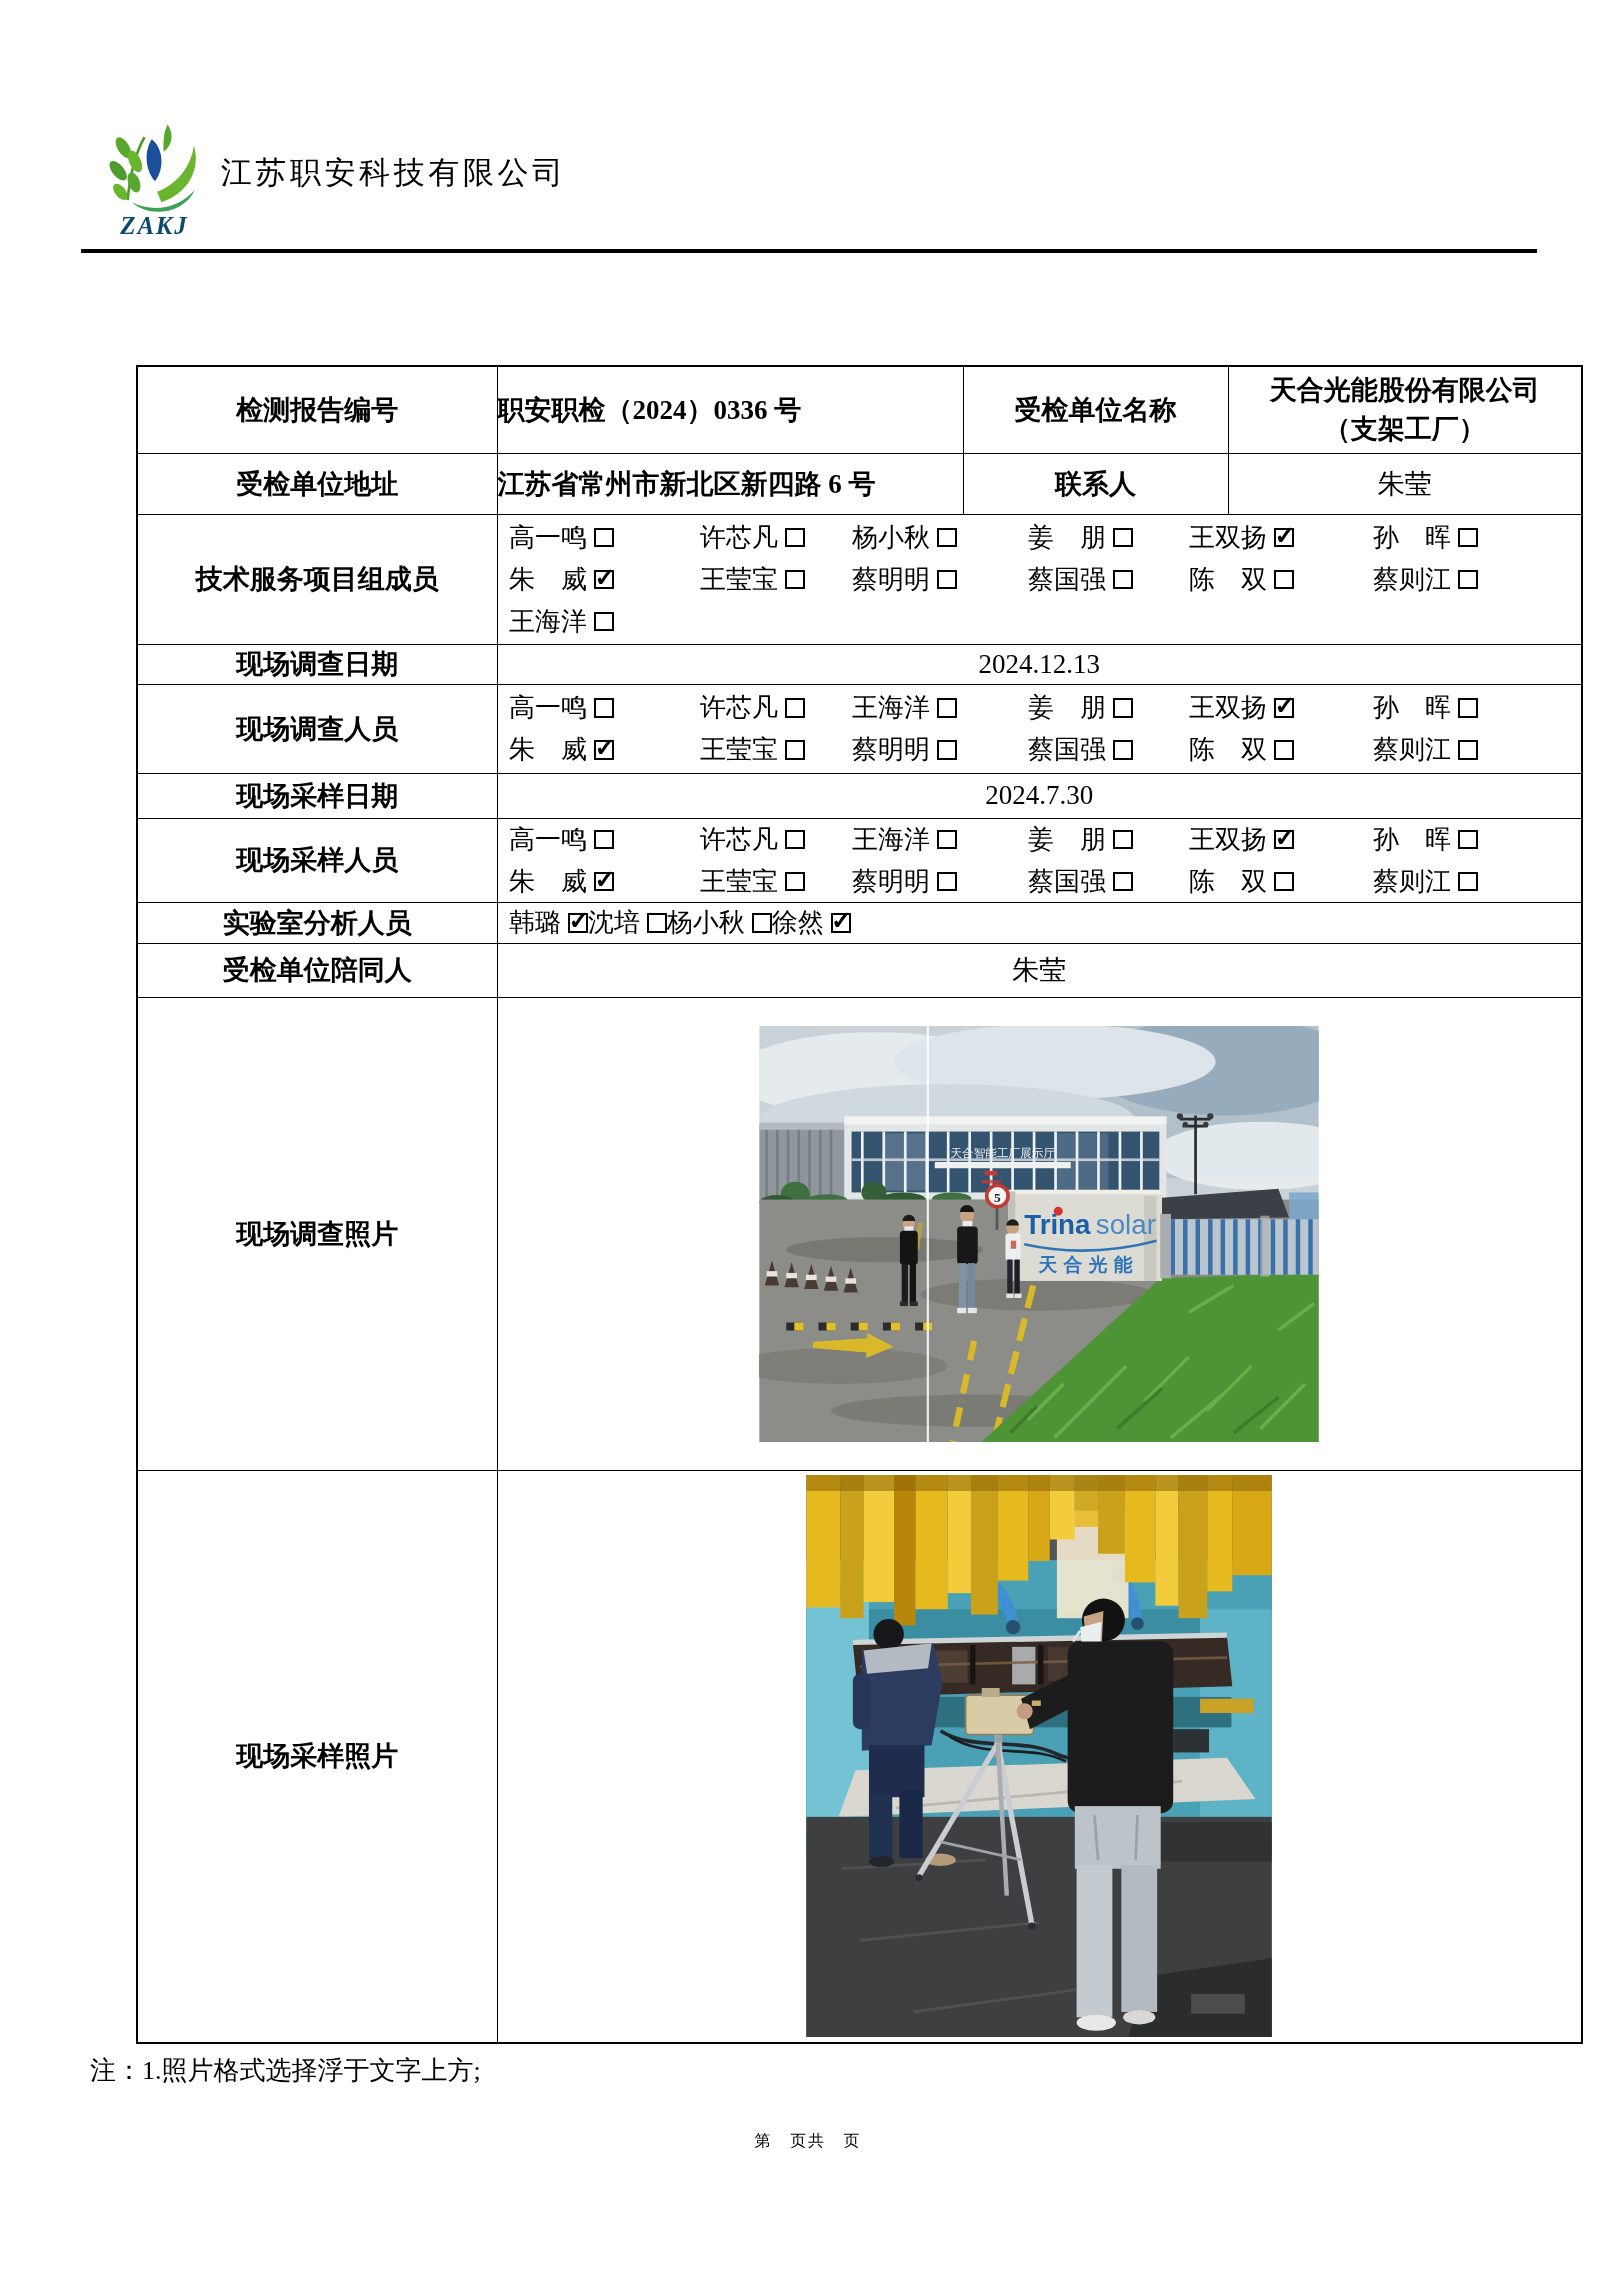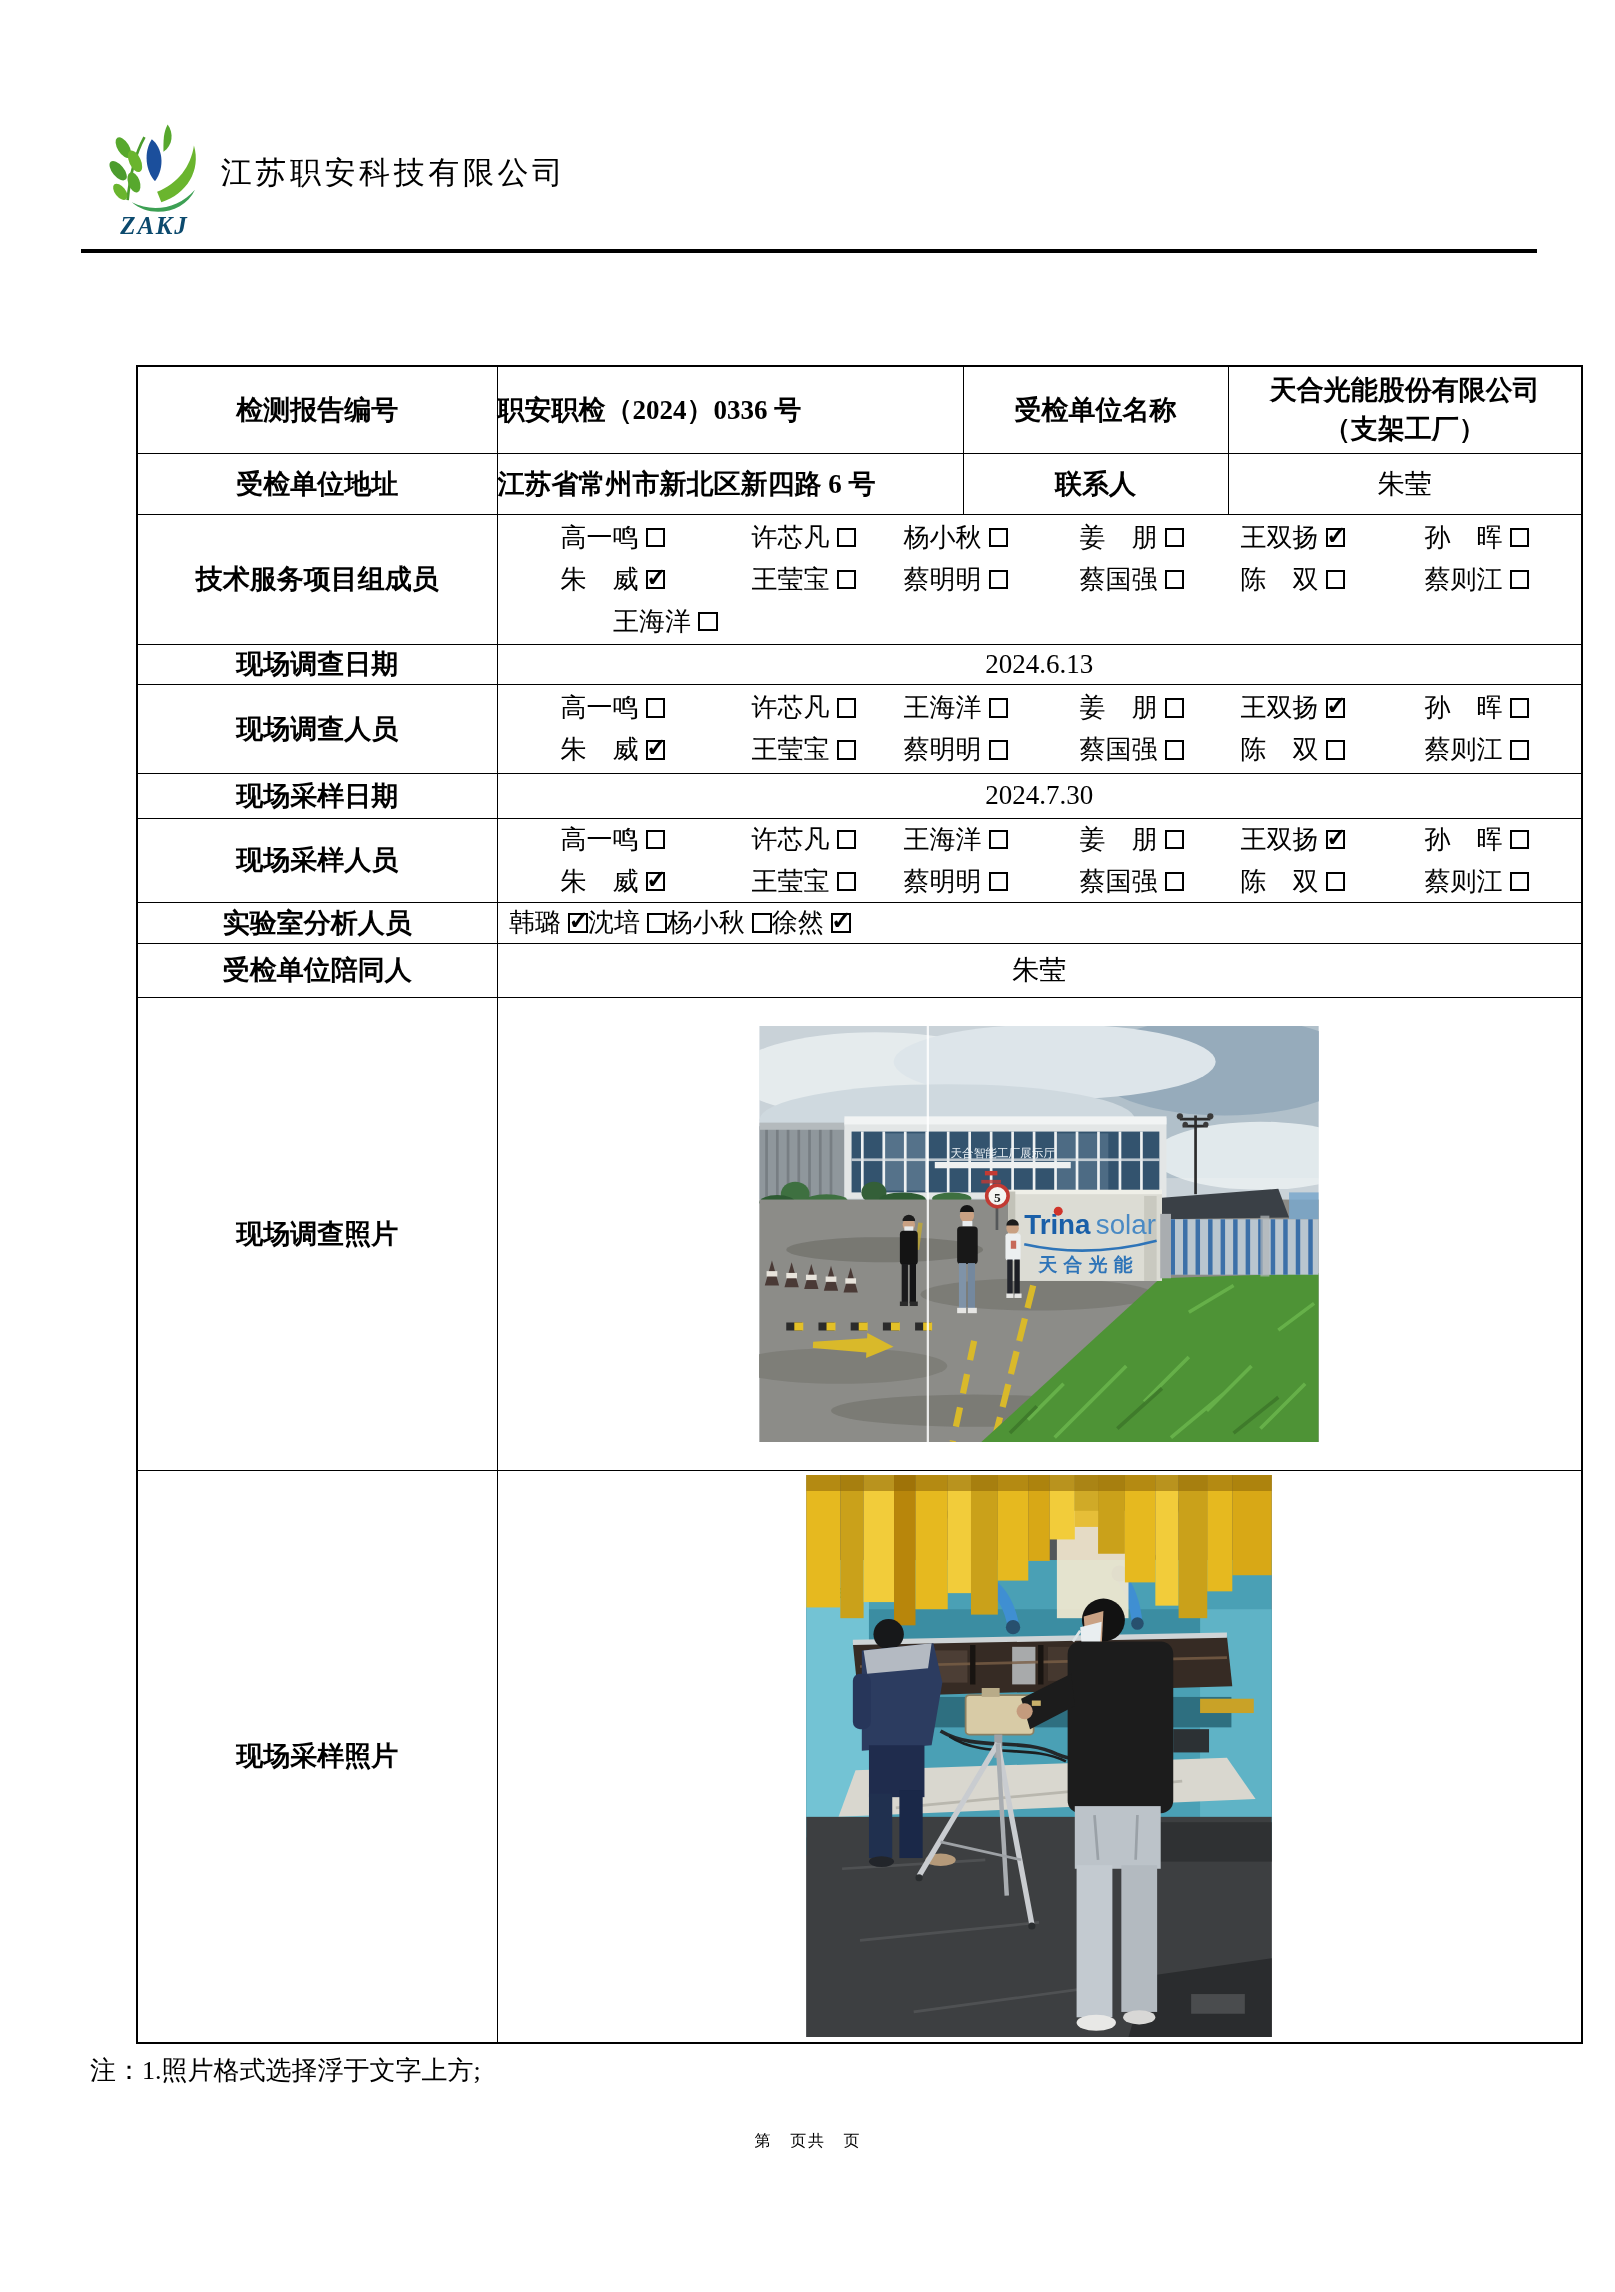--- a/index.html
+++ b/index.html
@@ -20,21 +20,21 @@
          font-size:42px;font-weight:bold;letter-spacing:5.4px;}
 
   
   table.main{position:absolute;left:90px;top:365px;width:1445px;border-collapse:collapse;
              table-layout:fixed;border:2.7px solid #000;margin-left:46px;}
   table.main td,table.main th{border:1.8px solid #000;padding:0;font-size:27px;vertical-align:middle;}
   th.lbl{font-weight:bold;text-align:center;}
   .val-left{text-align:left;padding-left:14.3px;font-weight:bold;}
   .val-center{text-align:center;}
   .val-center-2l{text-align:center;font-weight:bold;line-height:39px;}
-  .lines{display:flex;flex-direction:column;justify-content:center;gap:1px;align-items:center;}
+  .lines{display:flex;flex-direction:column;justify-content:center;gap:1px;}
   .grid6{display:grid;grid-template-columns:191px 152px 176px 161px 184px auto;
          align-items:center;padding-left:11.6px;height:41px;}
   .lab-row{display:flex;padding-left:11.6px;align-items:center;}
   .member{white-space:nowrap;font-size:26px;}
   .cb{display:inline-block;box-sizing:border-box;width:19.7px;height:19.7px;border:2.7px solid #000;
       margin-left:7.2px;vertical-align:-1.8px;position:relative;}
   .cb.on::after{content:"\2713";position:absolute;left:-1.8px;top:-9px;font-size:25px;font-weight:bold;}
   .photo-cell{text-align:center;}
   .photo-cell svg{display:block;margin:0 auto;}
   .photo1{margin-top:0;}
@@ -121,21 +121,21 @@
               </div>
           <div class="grid6">
                 <span class="member"><span>王海洋</span><span class="cb"></span></span>
               </div>
         </div>
       </td>
     </tr>
 
     <tr style="height:40px">
       <th class="lbl">现场调查日期</th>
-      <td colspan="3" class="val-center">2024.6.13</td>
+      <td colspan="3" class="val-center">2024.12.13</td>
     </tr>
 
     <tr style="height:89px">
       <th class="lbl">现场调查人员</th>
       <td colspan="3">
         <div class="lines">
           <div class="grid6">
                 <span class="member"><span>高一鸣</span><span class="cb"></span></span>
                 <span class="member"><span>许芯凡</span><span class="cb"></span></span>
                 <span class="member"><span>王海洋</span><span class="cb"></span></span>

